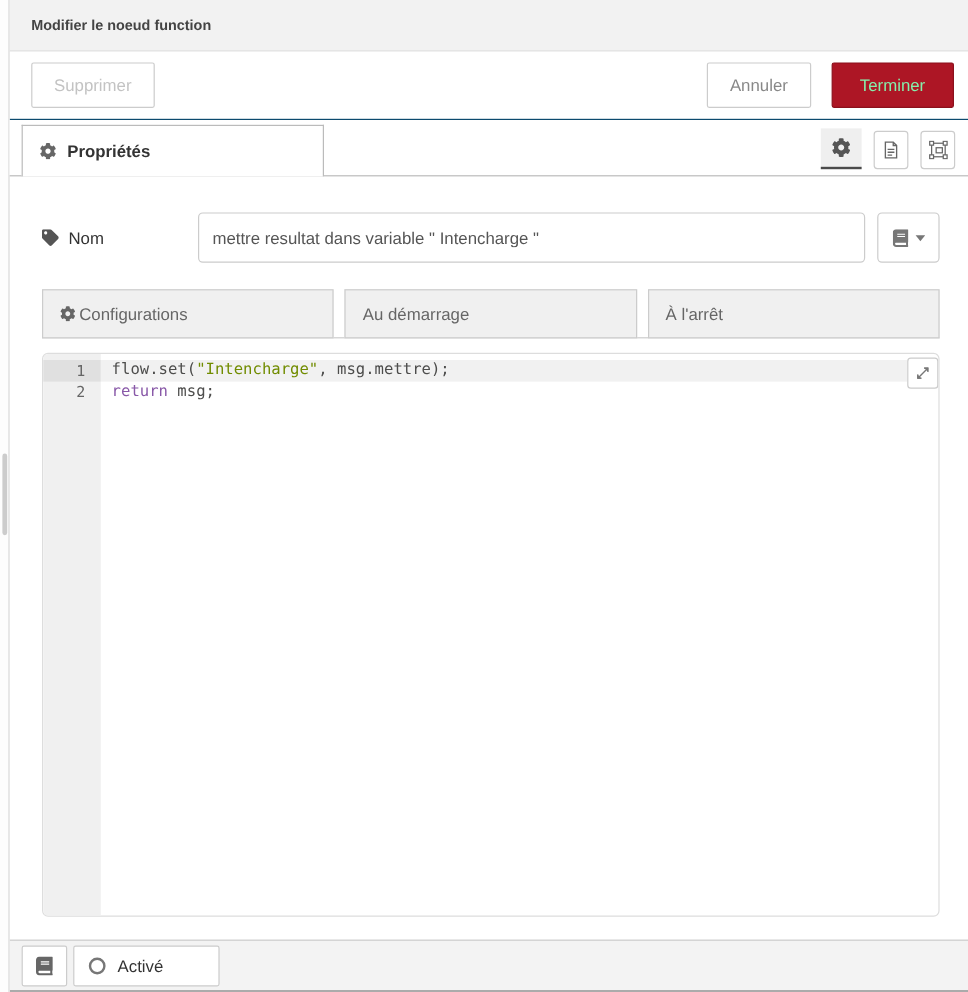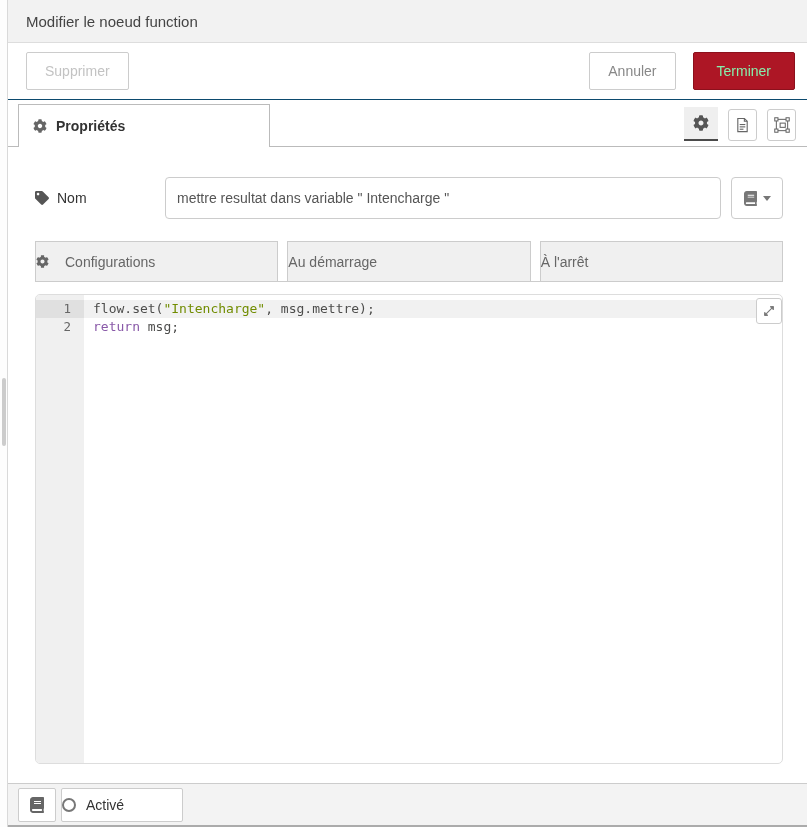--- a/index.html
+++ b/index.html
@@ -17,21 +17,21 @@
 
   
   .resize-strip { width:8px; flex:none; background:#fdfdfd; border-right:1px solid #d9d9d9; position:relative; }
   .resize-grip { position:absolute; left:2px; top:378px; width:4px; height:68px; background:#ccc; border-radius:2px; }
 
   .dialog { flex:1; min-width:0; display:flex; flex-direction:column; background:#fff; }
 
   
   .header { height:43px; flex:none; background:#f2f2f2; border-bottom:1px solid #ddd;
             display:flex; align-items:center; padding-left:18px; }
-  .title { font-size:15px; font-weight:normal; color:#444; }
+  .title { font-size:12px; font-weight:bold; color:#444; }
 
   
   .toolbar { height:57px; flex:none; background:#fff; border-bottom:1px solid #0c4a6e;
              display:flex; align-items:center; padding:0 12px 0 18px;justify-content:space-between; }
   .btn { height:38px; padding:0 18px; background:#fff; border:1px solid #ccc; border-radius:2px;
          font-family:inherit; font-size:14px; cursor:pointer; }
   .btn-delete { color:#c3c3c3; margin-right:auto; }
   .btn-cancel { color:#888; margin-right:17px; }
   .btn-done { background:var(--accent-red); border-color:#8c101c; color:#86efac; padding:0 23px; }
 
@@ -57,21 +57,21 @@
   .name-input { flex:1; height:42px; min-width:0; border:1px solid #ccc; border-radius:4px;
                 padding:0 11px; font-family:inherit; font-size:14px; color:#555; }
   .book-btn { width:52px; height:42px; margin-left:10px; flex:none; background:#fff; border:1px solid #ccc;
               border-radius:4px; display:flex; align-items:center; justify-content:center; gap:6px; cursor:pointer; }
   .caret-down { width:0; height:0; border:4px solid transparent; border-top:5px solid #777; margin-top:5px; }
 
   
   .func-tabs { display:flex; align-items:flex-end; gap:9px; margin:21px 24px 0 27px;
                height:42px; border-bottom:1px solid #ccc; }
   .ftab { flex:1; height:41px; margin-bottom:-1px; background:#f0f0f0; border:1px solid #ccc;
-          display:flex; align-items:center; gap:16px; font-size:14px; color:#666; cursor:pointer; }
+          display:flex; align-items:center; gap:3px; padding-left:14px; font-size:14px; color:#666; cursor:pointer; }
   .ftab.active { background:#fff; border-bottom-color:#fff; font-weight:bold; color:#333; }
 
   
   .editor { position:relative; margin:12px 24px 0 27px; height:470px; background:#fff;
             border:1px solid #ddd; border-radius:5px; overflow:hidden;
             font-family:"DejaVu Sans Mono", monospace; font-size:13px; }
   .gutter { position:absolute; left:0; top:0; bottom:0; width:48px; background:#f0f0f0; padding-top:5px; }
   .gutter-line { height:18px; line-height:18px; text-align:right; padding-right:13px;
                  color:#666; font-size:12.5px; }
   .gutter-line.active { background:#e0e0e0; }
@@ -84,21 +84,21 @@
   .expand-btn { position:absolute; top:3px; right:0; width:26px; height:26px; background:#fff;
                 border:1px solid #ccc; border-radius:3px; display:flex; align-items:center;
                 justify-content:center; cursor:pointer; }
 
   
   .footer { height:44px; flex:none; background:#f3f3f3; border-top:1px solid #ccc;
             border-bottom:2px solid #ababab; display:flex; align-items:center; gap:5px; padding-left:10px; }
   .footer-icon-btn { width:38px; height:34px; background:#fff; border:1px solid #ccc; border-radius:2px;
                      display:flex; align-items:center; justify-content:center; cursor:pointer; }
   .enable-btn { width:122px; height:34px; background:#fff; border:1px solid #ccc; border-radius:2px;
-                display:flex; align-items:center; gap:10px; font-size:14px; color:#333; cursor:pointer; }
+                display:flex; align-items:center; gap:10px; padding-left:12px; font-size:14px; color:#333; cursor:pointer; }
   .circle-icon { width:14px; height:14px; flex:none; border:2px solid #777; border-radius:50%; }
 
   svg { display:block; }
 </style>
 </head>
 <body style="--accent-red: #AD1625; --code-string: #718C00; --code-keyword: #8959A8; --code-plain: #4D4D4C;">
 
 <div class="resize-strip">
   <div class="resize-grip"></div>
 </div>

